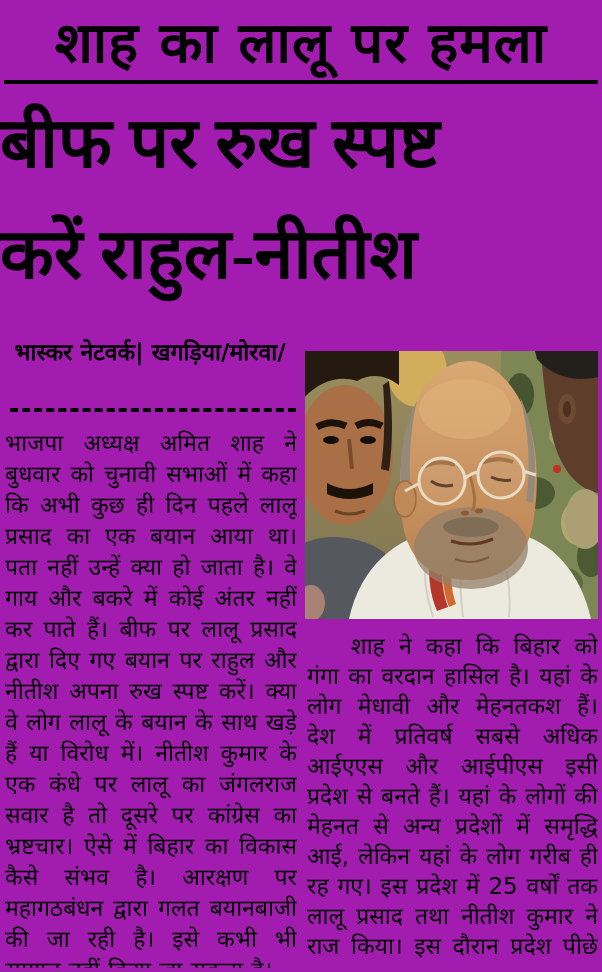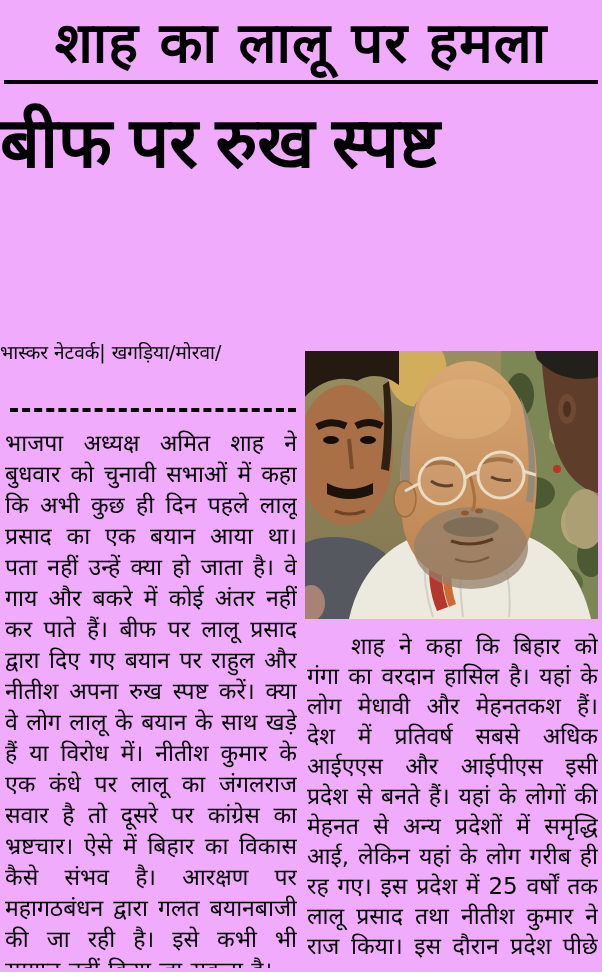--- a/index.html
+++ b/index.html
@@ -1,35 +1,35 @@
 <!DOCTYPE html>
 <html><head>
 <meta charset="utf-8">
 <style>
   html,body{margin:0;padding:0;background:#888;}
   .page{
-    position:relative;width:602px;height:972px;background:#f0abfc;
+    position:relative;width:602px;height:972px;background:#a21caf;
     margin:0 auto;overflow:hidden;color:#000;
     font-family:"DejaVu Sans",sans-serif;
   }
   .kicker{
     position:absolute;top:2px;left:0;width:602px;height:76px;
     display:flex;align-items:center;justify-content:center;
     font-size:56px;font-weight:bold;letter-spacing:1px;white-space:nowrap;
   }
   .kicker-rule{
     position:absolute;top:80px;left:4px;width:594px;height:4px;background:#000;
   }
   .main-headline{
     position:absolute;top:88px;left:0;width:594px;height:240px;
     font-size:70px;font-weight:bold;line-height:111px;white-space:nowrap;overflow:hidden;font-family:Liberation Serif, serif;
   }
   .byline{
     position:absolute;top:334px;left:0;width:300px;
-    text-align:left;font-weight:normal;font-size:19px;line-height:36px;
+    text-align:center;font-weight:bold;font-size:23px;line-height:36px;
   }
   .byline-rule{
     position:absolute;top:408px;left:10px;width:286px;height:0;
     border-top:4px dashed #000;
   }
   .photo{
     position:absolute;top:351px;left:305px;width:293px;height:268px;overflow:hidden;
   }
   .photo svg{display:block;width:293px;height:268px;}
   .col{
@@ -48,20 +48,21 @@
 </head>
 <body>
 
 <div class="page">
 
   <div class="kicker">शाह का लालू पर हमला</div>
   <div class="kicker-rule"></div>
 
   <div class="main-headline">
     <div>बीफ पर रुख स्पष्ट</div>
+    <div>करें राहुल-नीतीश</div>
   </div>
 
   <div class="byline">
     <div>भास्कर नेटवर्क| खगड़िया/मोरवा/</div>
   </div>
   <div class="byline-rule"></div>
 
   <div class="photo">
     <svg viewBox="0 0 293 268" xmlns="http://www.w3.org/2000/svg">
       <defs>

